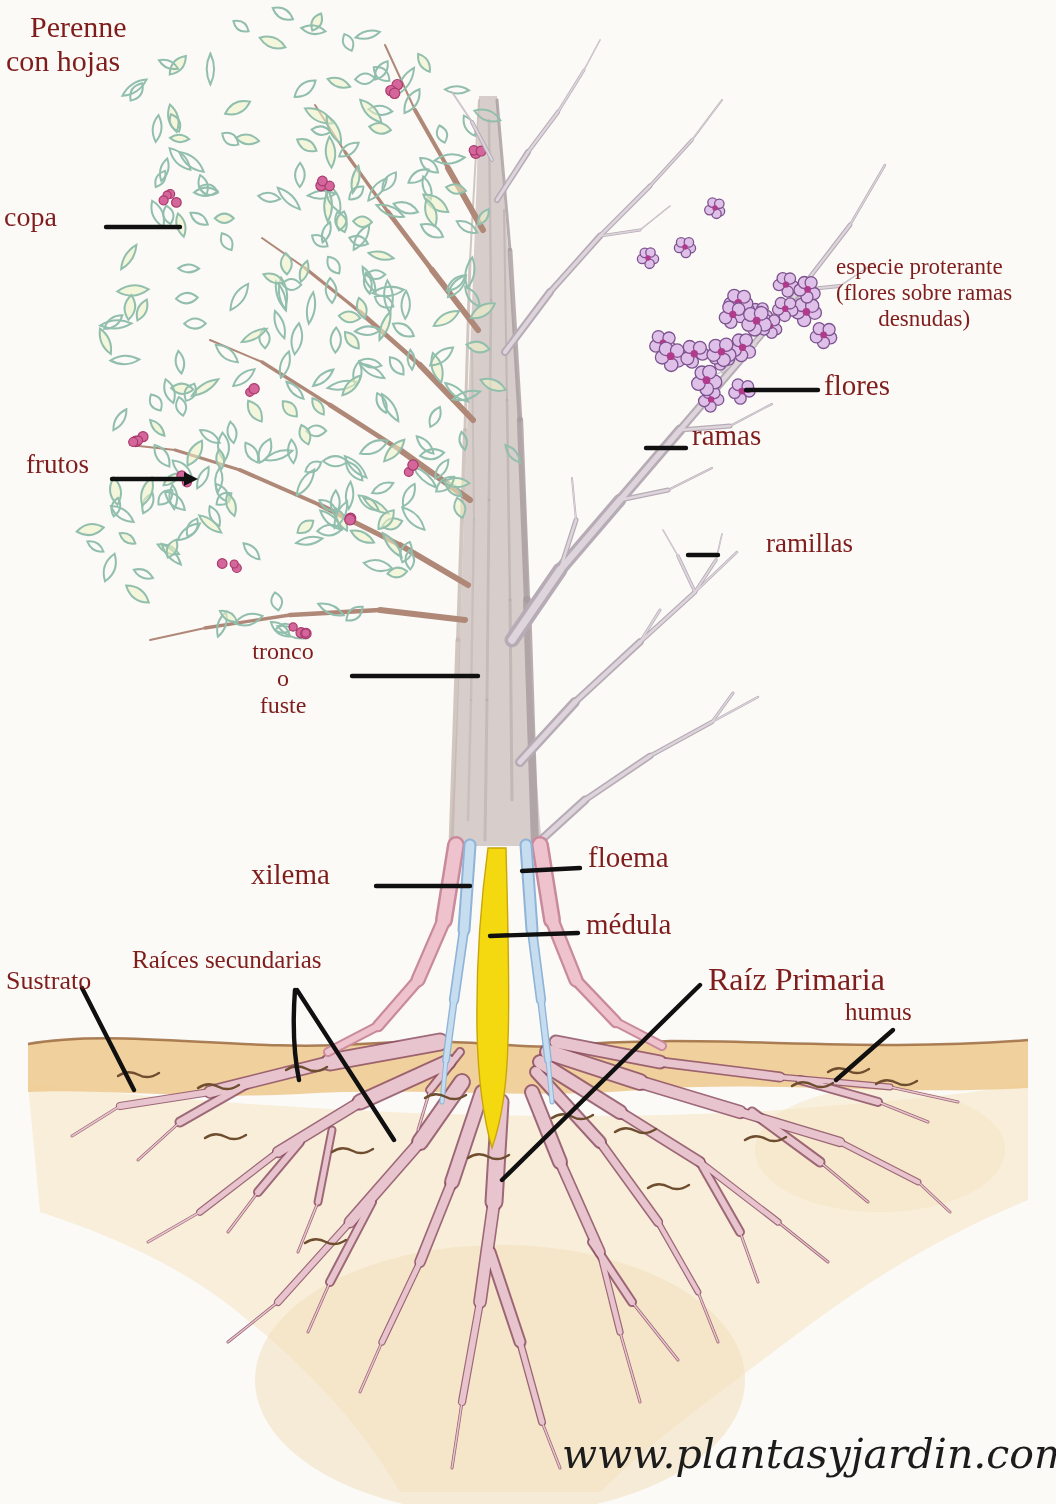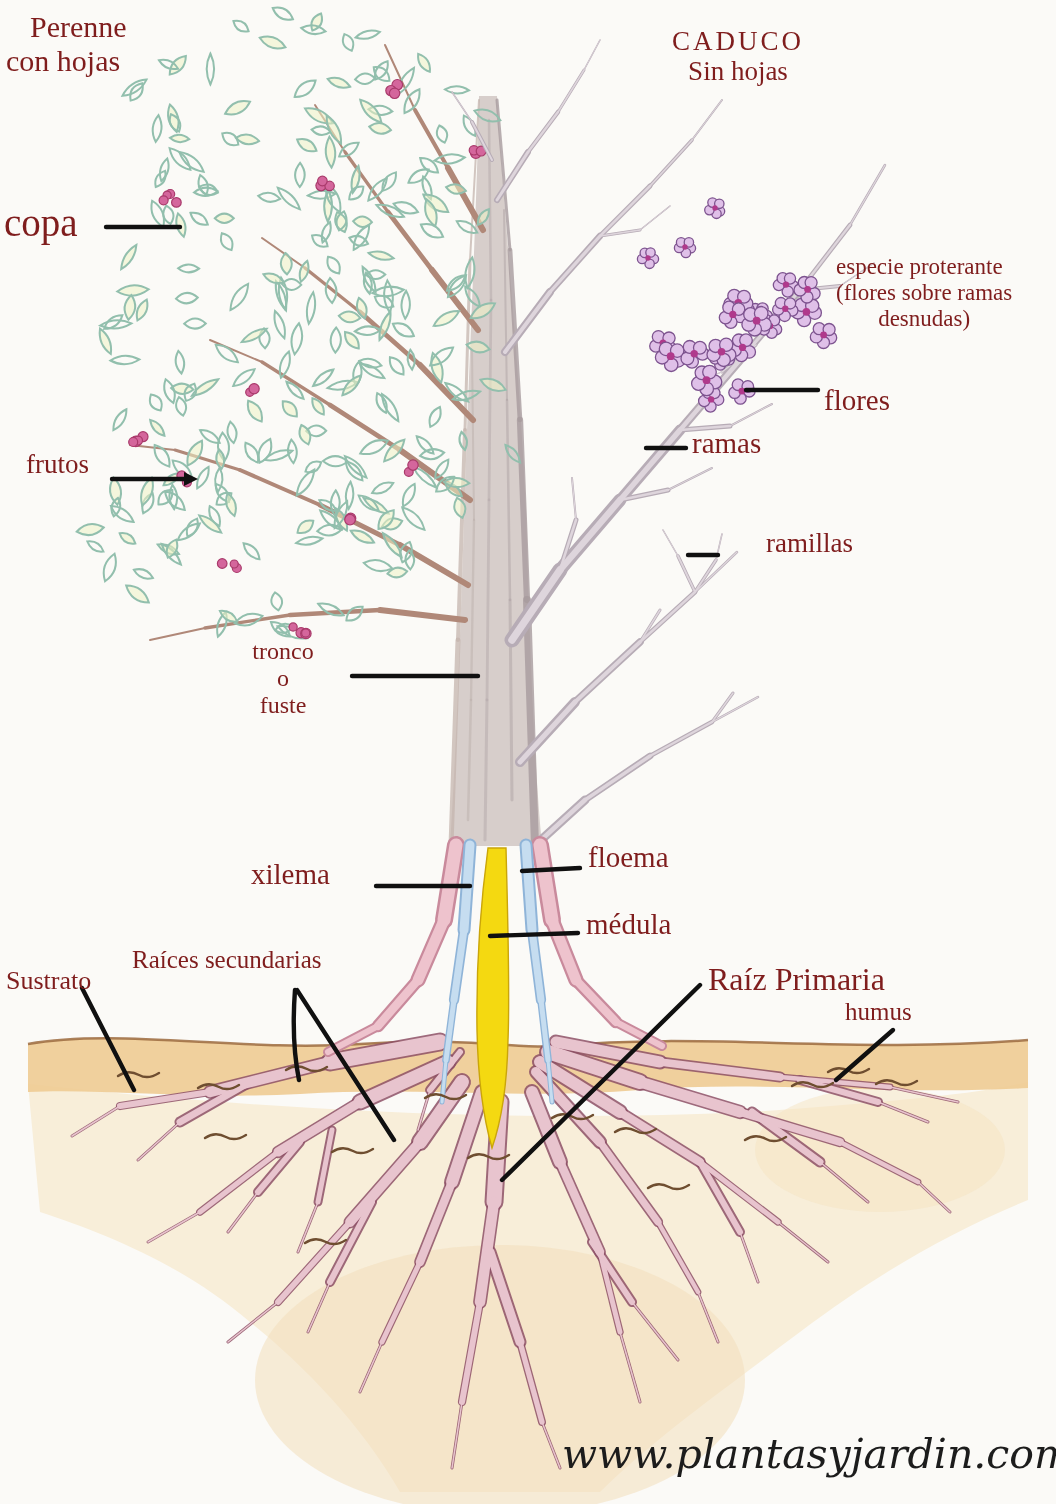--- a/index.html
+++ b/index.html
@@ -793,41 +793,37 @@
     <line x1="297" y1="990" x2="394" y2="1140"></line>
     <line x1="700" y1="985" x2="502" y2="1180"></line>
     <line x1="893" y1="1030" x2="836" y2="1080"></line>
   </g>
 </svg>
 
 <div class="lbl" style="left:6px;top:10px;font-size:30px;">
   <span class="ln" style="margin-left:24px;">Perenne</span>
   <span class="ln">con hojas</span>
 </div>
-<div class="lbl center" style="left:642px;top:26px;width:192px;font-size:27px;">
-  <span class="ln" style="letter-spacing:3px;">CADUCO</span>
-  <span class="ln">Sin hojas</span>
-</div>
-
-<div class="lbl" style="left:4px;top:201px;font-size:39px;">copa</div>
+
+<div class="lbl" style="left:4px;top:201px;font-size:28px;">copa</div>
 <div class="lbl" style="left:26px;top:449px;font-size:27px;">frutos</div>
 <div class="lbl center" style="left:227px;top:638px;width:112px;font-size:24px;">
   <span class="ln">tronco</span>
   <span class="ln">o</span>
   <span class="ln">fuste</span>
 </div>
 <div class="lbl" style="left:251px;top:858px;font-size:29px;">xilema</div>
 
 <div class="lbl" style="left:836px;top:254px;font-size:23px;">
   <span class="ln">especie proterante</span>
   <span class="ln">(flores sobre ramas</span>
   <span class="ln center">desnudas)</span>
 </div>
-<div class="lbl" style="left:824px;top:384px;font-size:29px;">flores</div>
-<div class="lbl" style="left:692px;top:419px;font-size:29px;margin-top:8px;">ramas</div>
+<div class="lbl" style="left:824px;top:369px;font-size:29px;">flores</div>
+<div class="lbl" style="left:692px;top:419px;font-size:29px;">ramas</div>
 <div class="lbl" style="left:723px;top:528px;font-size:27px;margin-left:43px;">ramillas</div>
 <div class="lbl" style="left:588px;top:841px;font-size:29px;">floema</div>
 <div class="lbl" style="left:586px;top:908px;font-size:29px;">médula</div>
 
 <div class="lbl" style="left:6px;top:966px;font-size:26px;">Sustrato</div>
 <div class="lbl" style="left:132px;top:946px;font-size:25px;">Raíces secundarias</div>
 <div class="lbl" style="left:708px;top:953px;font-size:32px;margin-top:9px;">Raíz Primaria</div>
 <div class="lbl" style="left:845px;top:998px;font-size:25px;text-align:right;">humus</div>
 
 <div class="watermark" style="left:562px;top:1430px;font-size:41px;">www.plantasyjardin.com</div>

